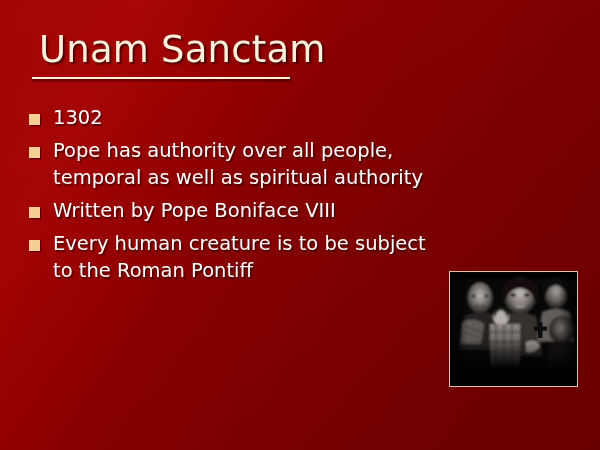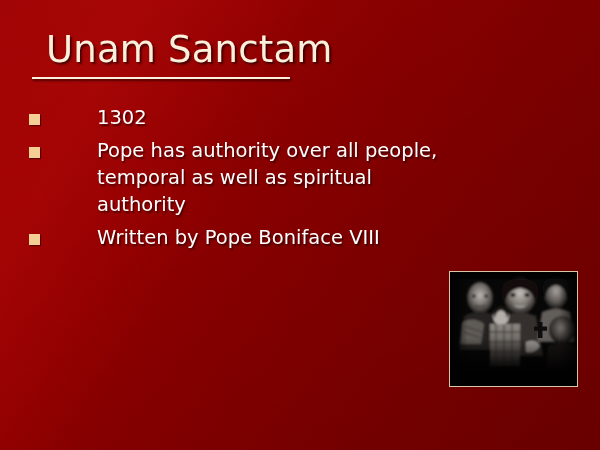--- a/index.html
+++ b/index.html
@@ -34,21 +34,21 @@
         rgba(255,40,40,0.03) 22%,
         rgba(0,0,0,0.00) 40%,
         rgba(0,0,0,0.05) 72%,
         rgba(0,0,0,0.10) 100%);
     pointer-events: none;
   }
 
   
   #title {
     position: absolute;
-    left: 46px;
+    left: 39px;
     top: 28px;
     width: 540px;
     color: #faf0dc;
     font-size: 37px;
     line-height: 44px;
     letter-spacing: 0.2px;
     text-shadow: 2px 2px 2px rgba(0,0,0,0.55);
     white-space: nowrap;
   }
   #title-underline {
@@ -81,21 +81,20 @@
     margin-right: 13px;
     background: #f5ce96;
     box-shadow: 1px 1px 1px rgba(0,0,0,0.45);
   }
   .bullet-text {
     flex: 1 1 auto;
     color: #ffffff;
     font-size: 19.5px;
     line-height: 27px;
     text-shadow: 1.5px 1.5px 1.5px rgba(0,0,0,0.5);
-    margin-left: 44px;
   }
 
   
   #photo-frame {
     position: absolute;
     left: 449px;
     top: 271px;
     width: 129px;
     height: 116px;
     border: 1px solid #d8c6a8;
@@ -131,20 +130,24 @@
     <div class="bullet-row">
       <span class="bullet-mark"></span>
       <span class="bullet-text">Pope has authority over all people, temporal as well as spiritual authority</span>
     </div>
 
     <div class="bullet-row">
       <span class="bullet-mark"></span>
       <span class="bullet-text">Written by Pope Boniface VIII</span>
     </div>
 
+    <div class="bullet-row">
+      <span class="bullet-mark"></span>
+      <span class="bullet-text">Every human creature is to be subject to the Roman Pontiff</span>
+    </div>
 
   </div>
 
   <div id="photo-frame">
     <svg id="photo-canvas" viewBox="0 0 127 114" preserveAspectRatio="none">
       <defs>
         <radialGradient id="gFaceC" cx="50%" cy="42%" r="58%">
           <stop offset="0%" stop-color="#d8d2cc"></stop>
           <stop offset="55%" stop-color="#8e8782"></stop>
           <stop offset="100%" stop-color="#1d1b1a"></stop>

